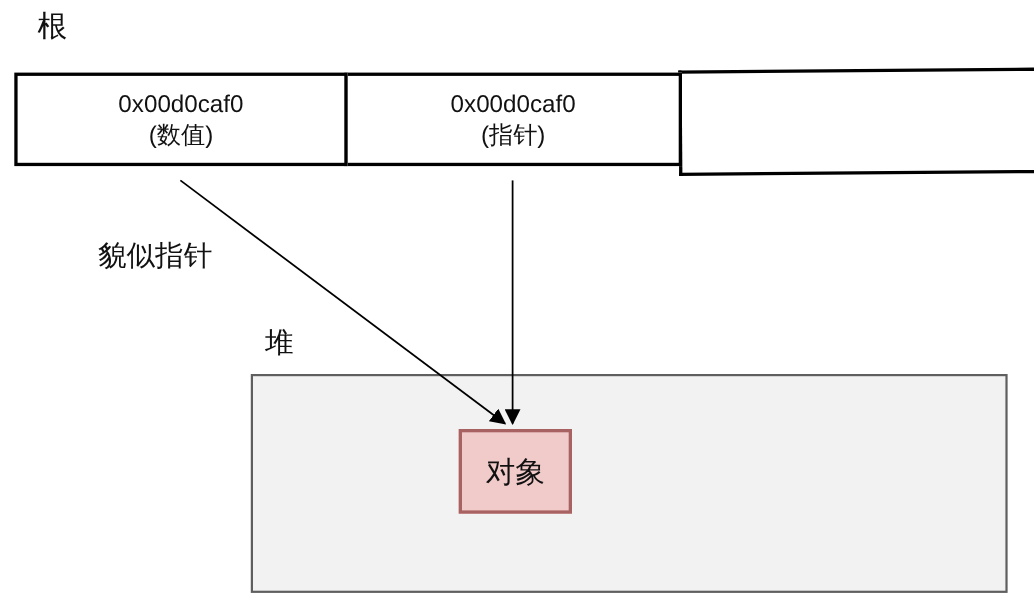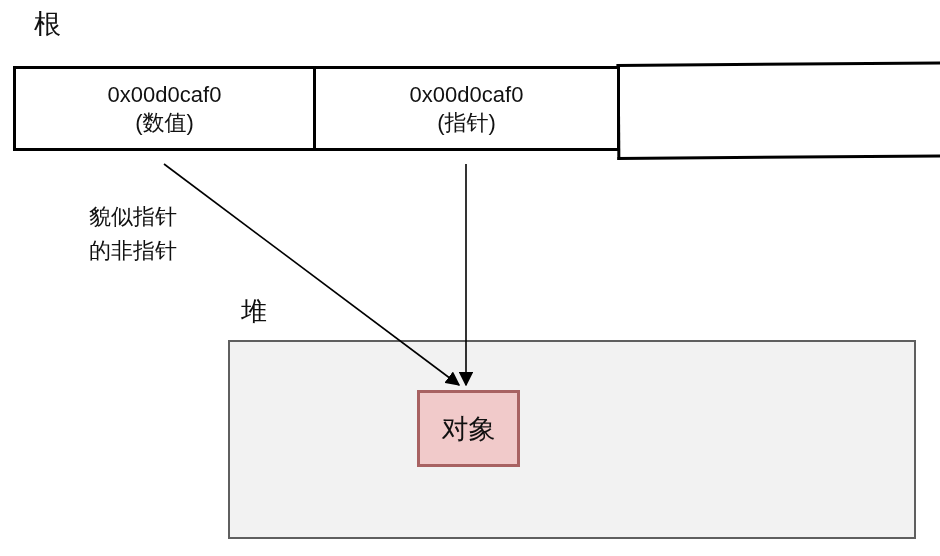--- a/index.html
+++ b/index.html
@@ -29,22 +29,22 @@
   .cell-1 { left: 13px;  width: 303px; z-index: 2; }
   .cell-2 { left: 313px; width: 307px; z-index: 1; }
   .cell-3 {
     left: 617px; width: 345px; top: 64px; height: 96px;
     border-right: none;
     transform: rotate(-0.45deg); transform-origin: 0 50%;
     z-index: 0;
   }
 
   .annotation {
-    position: absolute; left: 89px; top: 200px;
-    font-size: 22px; line-height: 34px; white-space: nowrap;
+    position: absolute; left: 89px; top: 215px;
+    font-size: 26px; line-height: 34px; white-space: nowrap;
   }
 
   .heap-label {
     position: absolute; left: 241px; top: 294px;
     font-size: 26px; white-space: nowrap;
   }
 
   .heap {
     position: absolute; left: 228px; top: 340px;
     width: 688px; height: 199px;
@@ -90,21 +90,20 @@
     <div>0x00d0caf0</div>
     <div>(指针)</div>
   </div>
 
   <div class="cell cell-3">
     <div></div>
   </div>
 
   <div class="annotation">
     <div>貌似指针</div>
-    <div>的非指针</div>
   </div>
 
   <div class="heap-label">堆</div>
 
   <div class="heap">
     <div class="object-box">
       <span>对象</span>
     </div>
   </div>
 

